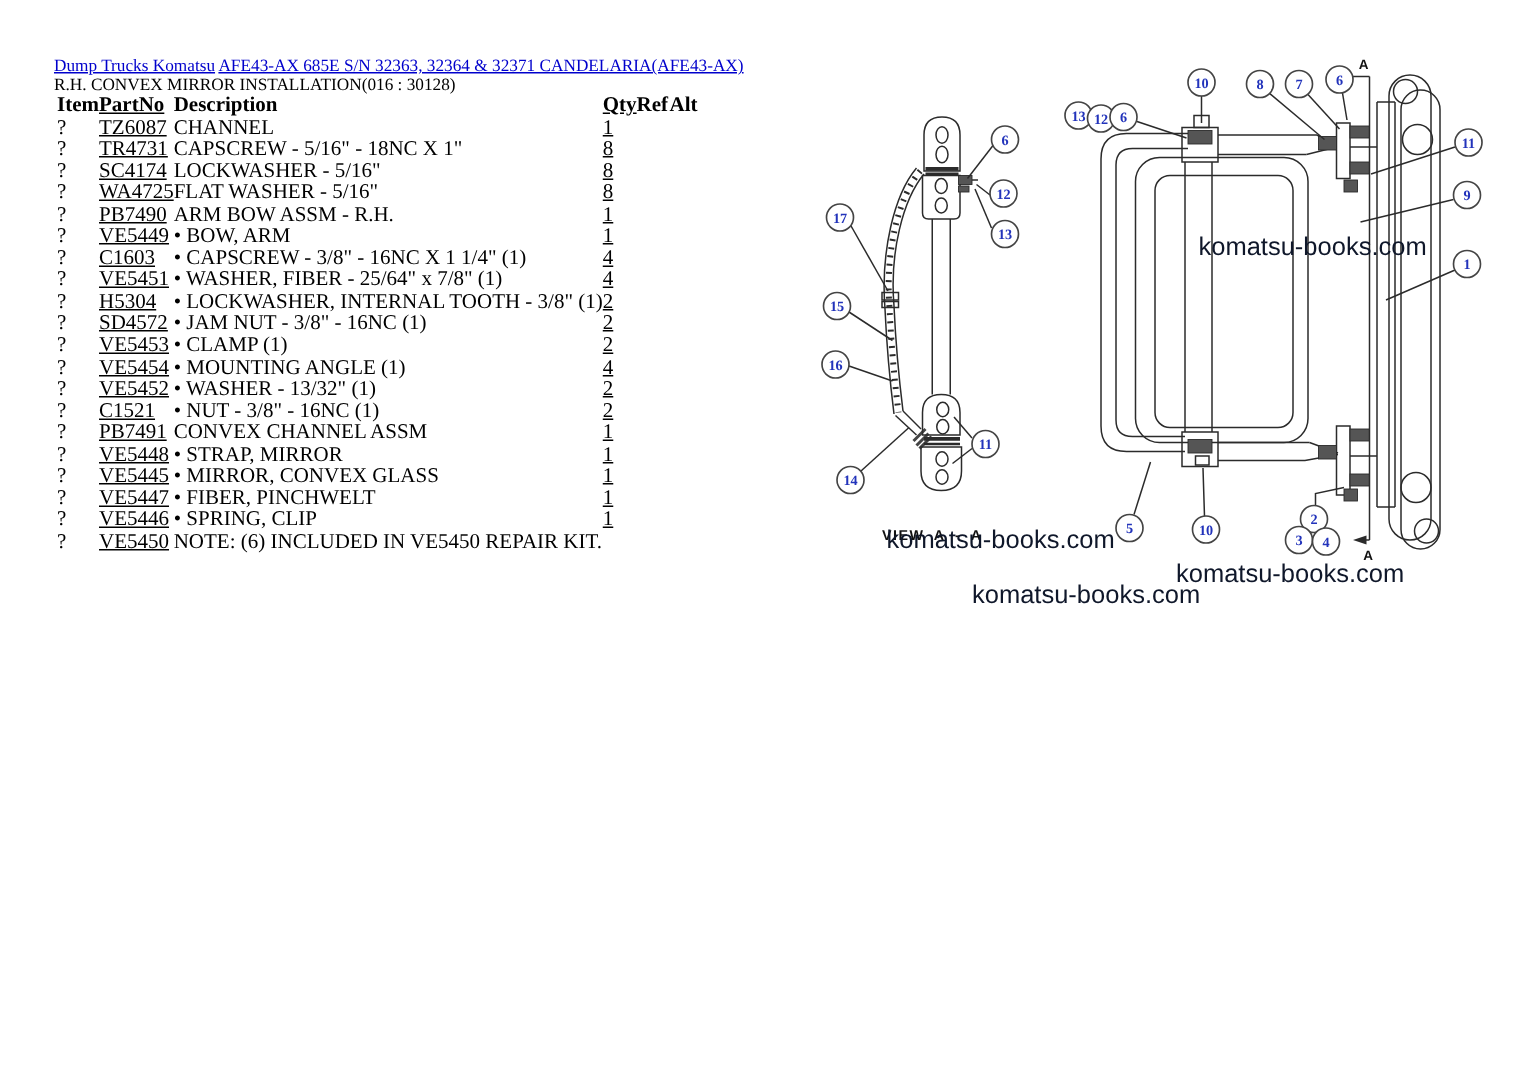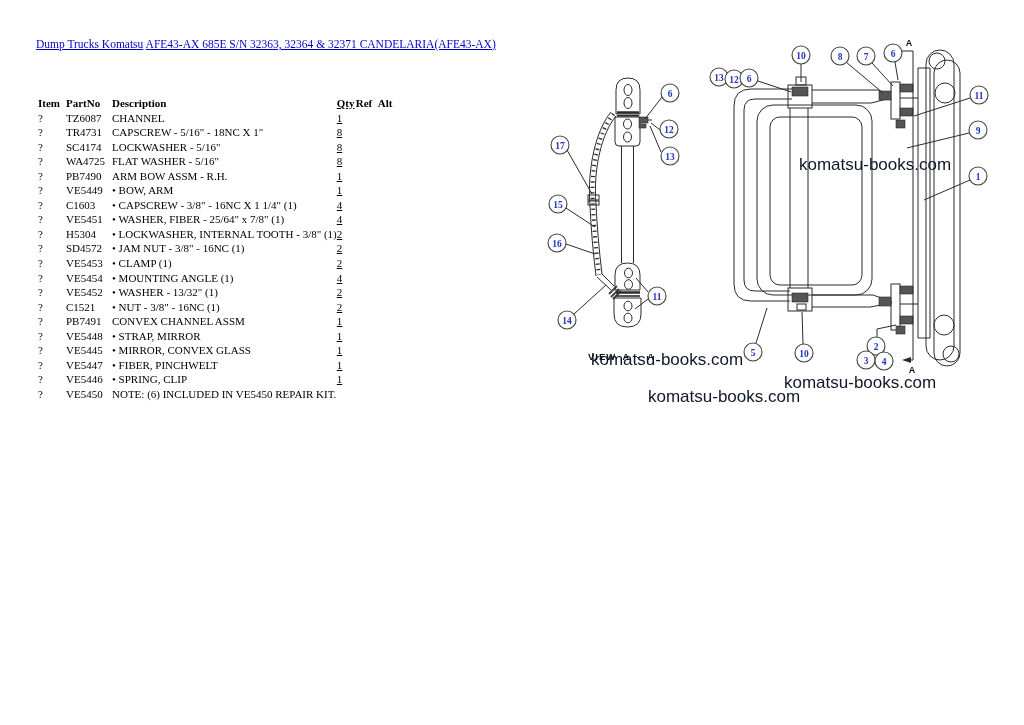--- a/index.html
+++ b/index.html
@@ -2,25 +2,25 @@
 <html><head>
 <meta charset="utf-8">
 <style>
   html,body{margin:0;padding:0;background:#fff;}
   .page{position:relative;width:1024px;height:725px;background:#ffffff;overflow:hidden;
         font-family:"Liberation Serif",serif;color:#000;padding-left:29px;}
   .breadcrumb{position:absolute;left:36px;top:38px;font-size:11.5px;white-space:nowrap;}
   .breadcrumb a{color:#0000cc;text-decoration:underline;cursor:pointer;}
   .title{position:absolute;left:36px;top:51px;font-size:11.5px;white-space:nowrap;}
   table.parts{position:absolute;left:38px;top:64px;border-collapse:collapse;table-layout:fixed;
-              font-size:11px;margin-top:32px;}
+              font-size:14px;}
   table.parts th, table.parts td{padding:0;line-height:14.55px;white-space:nowrap;font-weight:normal;
               text-align:left;vertical-align:top;overflow:visible;}
   table.parts th{font-weight:bold;}
-  .c-item{width:28px;} .c-part{width:46px;} .c-desc{width:203px;}
+  .c-item{width:28px;} .c-part{width:46px;text-decoration:underline;} .c-desc{width:203px;}
   .c-qty{width:19px;text-decoration:underline;} .c-ref{width:22px;} .c-alt{width:18px;}
   th.c-desc{text-align:center;}
   svg.diagram{position:absolute;left:540px;top:28px;}
   .wm{position:absolute;font-family:"Liberation Sans",sans-serif;font-size:17px;color:#0f172a;
       white-space:nowrap;pointer-events:none;}
   .wm1{left:799px;top:155px;} .wm2{left:591px;top:350px;}
   .wm3{left:784px;top:373px;} .wm4{left:648px;top:387px;}
   .ln{stroke:#2b2b2b;stroke-width:1;fill:none;}
   .dk{fill:#555;stroke:#2b2b2b;stroke-width:.6;}
   .callout circle{fill:#ffffff;stroke:#444;stroke-width:1.1;}
@@ -34,20 +34,21 @@
 </head>
 <body>
 
 <div class="page">
 
   <div class="breadcrumb">
     <a>Dump Trucks Komatsu</a>
     <a>AFE43-AX 685E S/N 32363, 32364 &amp; 32371 CANDELARIA(AFE43-AX)</a>
   </div>
 
+  <div class="title">R.H. CONVEX MIRROR INSTALLATION(016 : 30128)</div>
 
   <table class="parts">
     <thead>
       <tr>
         <th class="c-item">Item</th>
         <th class="c-part">PartNo</th>
         <th class="c-desc">Description</th>
         <th class="c-qty">Qty</th>
         <th class="c-ref">Ref</th>
         <th class="c-alt">Alt</th>

